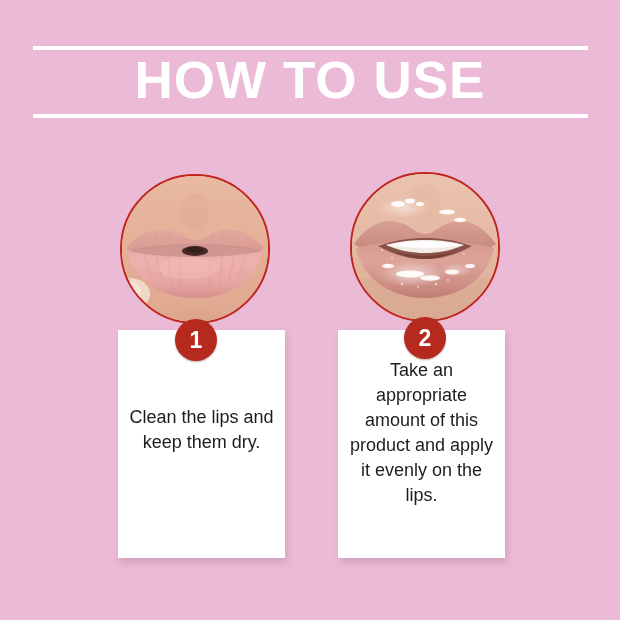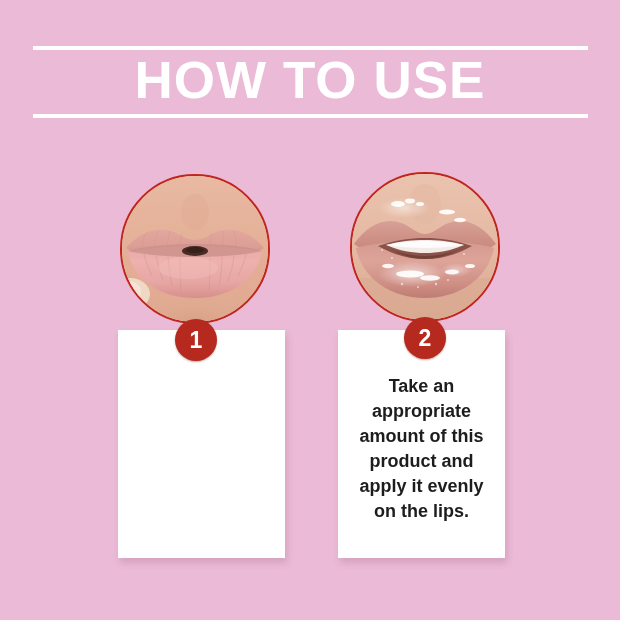--- a/index.html
+++ b/index.html
@@ -126,21 +126,21 @@
     left: 8px;
     width: 151px;
     text-align: center;
     color: #1d1d1d;
     font-family: "Liberation Sans", sans-serif;
     font-size: 18px;
     line-height: 25px;
     z-index: 4;
   }
   .step-1 .caption { top: 245px; }
-  .step-2 .caption { top: 214px; font-weight: bold; }
+  .step-2 .caption { top: 198px; }
 
   
   .lips-svg { display: block; width: 100%; height: 100%; }
 </style>
 </head>
 <body>
 
 <div class="header">
   <div class="rule rule-top"></div>
   <div class="page-title">HOW TO USE</div>
@@ -216,20 +216,21 @@
           <ellipse cx="66" cy="92" rx="30" ry="11" fill="#f3c0bc" opacity="0.40"></ellipse>
 
           <ellipse cx="8" cy="118" rx="20" ry="16" fill="#f0d8c6"></ellipse>
           <ellipse cx="6" cy="116" rx="13" ry="11" fill="#f6e3d3"></ellipse>
         </svg>
       </div>
     </div>
 
     <div class="badge">1</div>
 
+    <div class="caption">Clean the lips and keep them dry.</div>
   </div>
 
   <div class="step step-2">
 
     <div class="card"></div>
 
     <div class="photo">
       <div class="photo-inner">
         <svg class="lips-svg" viewBox="0 0 146 146" preserveAspectRatio="xMidYMid slice">
           <defs>

